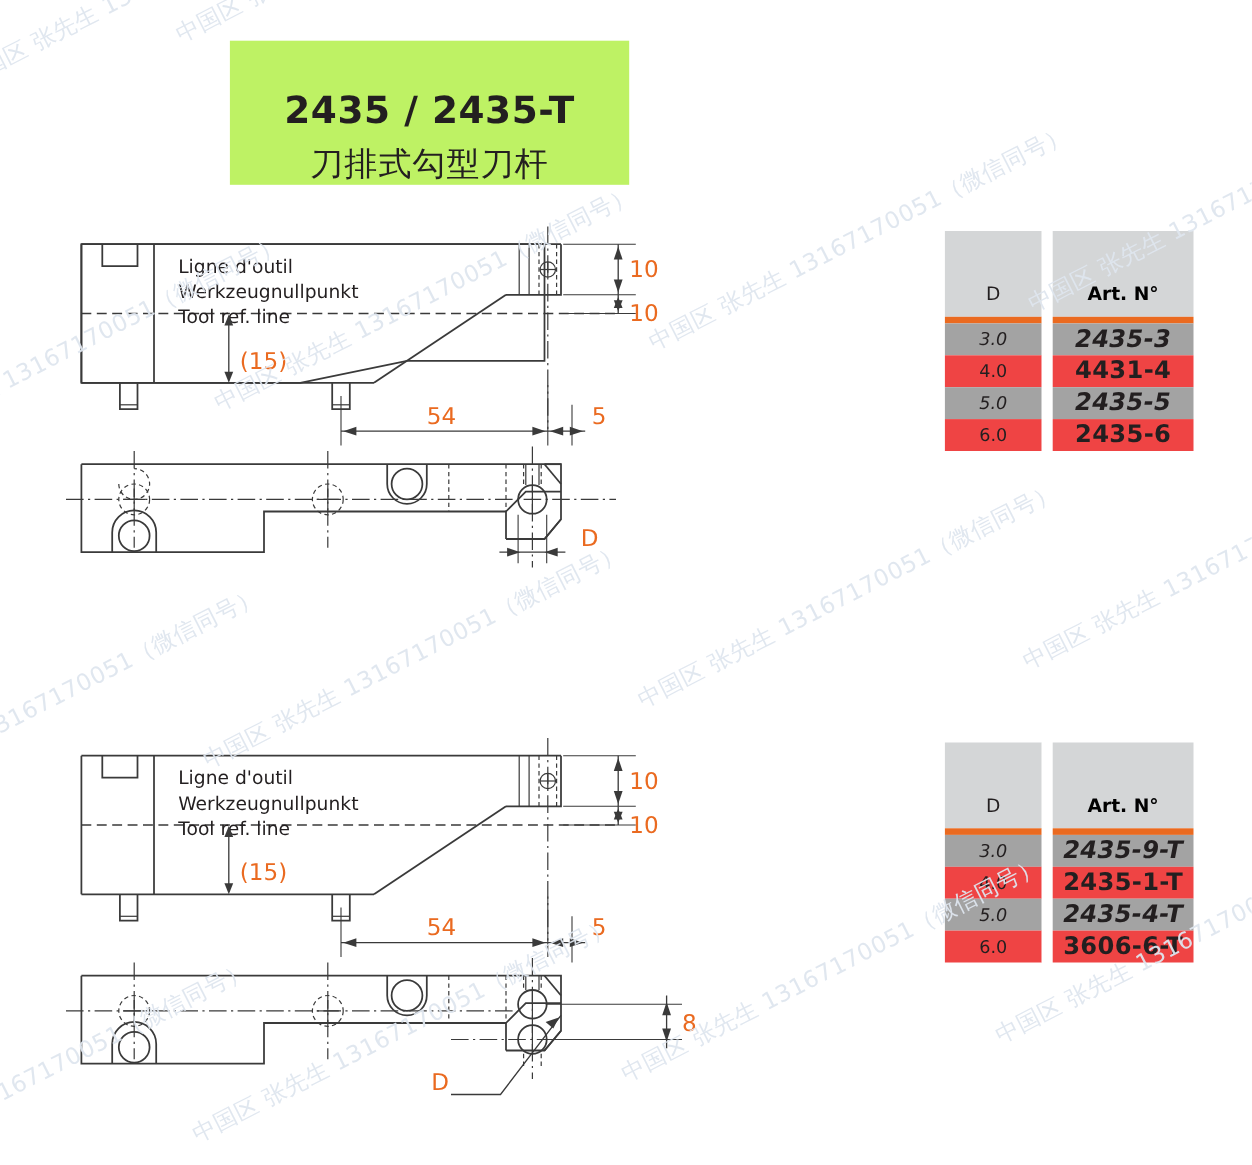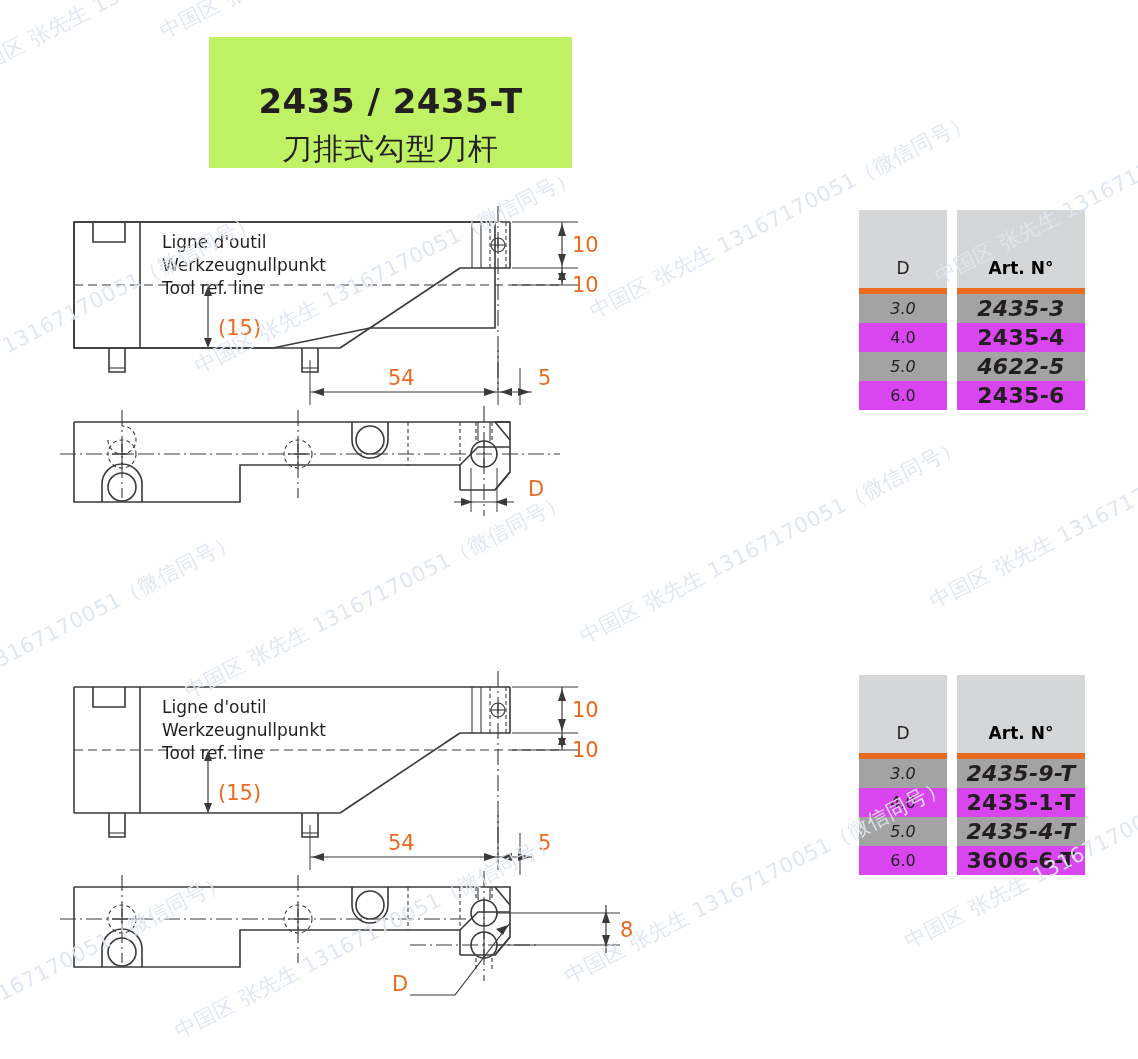--- a/index.html
+++ b/index.html
@@ -131,21 +131,21 @@
     font-size: 16px;
     color: #231f20;
   }
   .art-val {
     font-size: 22px;
     font-weight: bold;
     color: #231f20;
     letter-spacing: 0.3px;
   }
   tr.odd td.data { background: #a3a3a3; font-style: italic; }
-  tr.even td.data { background: #d946ef; }
+  tr.even td.data { background: #ef4444; }
   tr td.col-gap { background: #ffffff !important; }
 
   
   .ln { stroke: #3a3a3a; stroke-width: 1.6; fill: none; }
   .ln-thin { stroke: #3a3a3a; stroke-width: 1.1; fill: none; }
   .ln-dash { stroke: #3a3a3a; stroke-width: 1.2; fill: none; stroke-dasharray: 9 5; }
   .ln-center { stroke: #3a3a3a; stroke-width: 1.1; fill: none; stroke-dasharray: 16 4 2 4; }
   .ln-hidden { stroke: #3a3a3a; stroke-width: 1.1; fill: none; stroke-dasharray: 4 3; }
   .ln-dim { stroke: #3a3a3a; stroke-width: 1.2; fill: none; }
   .ln-ext { stroke: #3a3a3a; stroke-width: 1.0; fill: none; }
@@ -441,26 +441,26 @@
         </td>
     </tr>
     <tr class="odd">
       <td class="data d-val">3.0</td>
       <td class="col-gap"></td>
       <td class="data art-val">2435-3</td>
     </tr>
     <tr class="even">
       <td class="data d-val">4.0</td>
       <td class="col-gap"></td>
-      <td class="data art-val">2435-4</td>
+      <td class="data art-val">4431-4</td>
     </tr>
     <tr class="odd">
       <td class="data d-val">5.0</td>
       <td class="col-gap"></td>
-      <td class="data art-val">4622-5</td>
+      <td class="data art-val">2435-5</td>
     </tr>
     <tr class="even">
       <td class="data d-val">6.0</td>
       <td class="col-gap"></td>
       <td class="data art-val">2435-6</td>
     </tr>
   </tbody>
 </table>
 
 <table id="table-2" class="spec-table">

